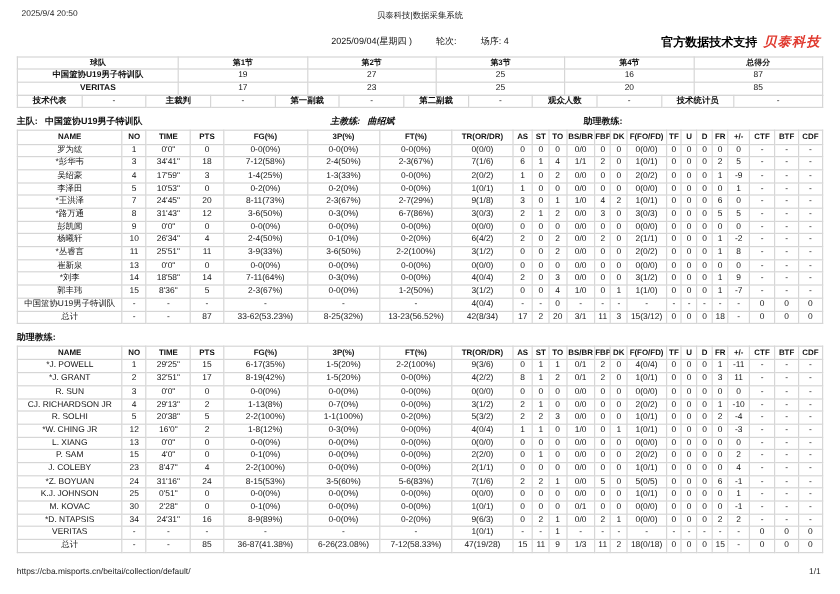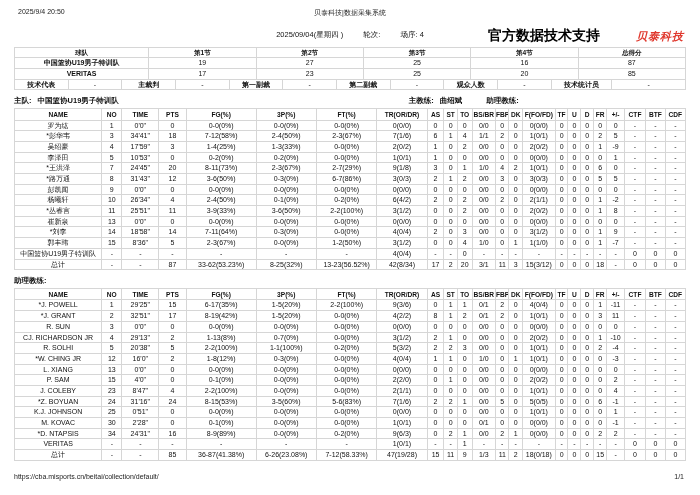--- a/index.html
+++ b/index.html
@@ -19,21 +19,21 @@
   .topline .sys { position: absolute; left: 0; right: 0; top: 2px; text-align: center; }
 
   
   .title { text-align: center; font-size: 15px; font-weight: bold; margin-top: 7px; letter-spacing: 0.2px; }
 
   
   .subline { position: relative; margin-top: 9px; height: 14px; font-size: 7.5px; }
   .subline .center { position: absolute; left: 0; right: 0; text-align: center; top: 3px; }
   .subline .center span { margin: 0 9px; }
   .subline .right { position: absolute; right: 2px; top: 0; display: flex; align-items: center; gap: 5px; }
-  .support { font-weight: bold; font-size: 14px; color: #000; }
+  .support { font-weight: bold; font-size: 10px; color: #000; }
   .logo { font-weight: bold; font-style: italic; font-size: 11px; letter-spacing: 1px; }
 
   
   table { border-collapse: collapse; width: 100%; table-layout: fixed; }
   th, td {
     border: 1px solid #d6d6d6;
     text-align: center;
     vertical-align: middle;
     font-size: 7px;
     font-weight: normal;
@@ -44,21 +44,21 @@
   }
   th { font-weight: bold; font-size: 6.6px; }
 
   .score-wrap { margin-top: 6px; }
   .score-table td:first-child { font-weight: bold; }
   .officials-table td.lbl { font-weight: bold; }
 
   
   .section-line { display: flex; margin-top: 6px; margin-bottom: 2px; font-size: 7.5px; font-weight: bold; gap: 24px; }
   .section-line .f1 { width: 38%; text-align: left; }
-  .section-line .f2 { width: 30%; text-align: right; }
+  .section-line .f2 { width: 30%; text-align: left; font-style: italic; }
   .section-line .f3 { width: 32%; text-align: left; }
   .section-line .lab { margin-right: 4px; }
 
   .box-table th { padding: 1.5px 0; }
   .box-table td { height: 9.6px; }
 
   
   .footer { position: absolute; left: 0; right: 0; bottom: 10px; height: 12px; font-size: 7px; color: #222; }
   .footer .url { position: absolute; left: 14px; }
   .footer .pageno { position: absolute; right: 16px; }
@@ -75,21 +75,21 @@
 
 
   <div class="subline">
     <div class="center">
       <span>2025/09/04(星期四 )</span>
       <span>轮次:</span>
       <span>场序: 4</span>
     </div>
     <div class="right">
       <span class="support">官方数据技术支持</span>
-      <span class="logo" id="logo" style="color: rgb(224, 57, 46); margin-left: 31px;">贝泰科技</span>
+      <span class="logo" id="logo" style="color: rgb(224, 57, 46);">贝泰科技</span>
     </div>
   </div>
 
   <div class="score-wrap">
     <table class="score-table">
       <colgroup>
         <col style="width:20%">
           <col style="width:16%">
           <col style="width:16%">
           <col style="width:16%">

